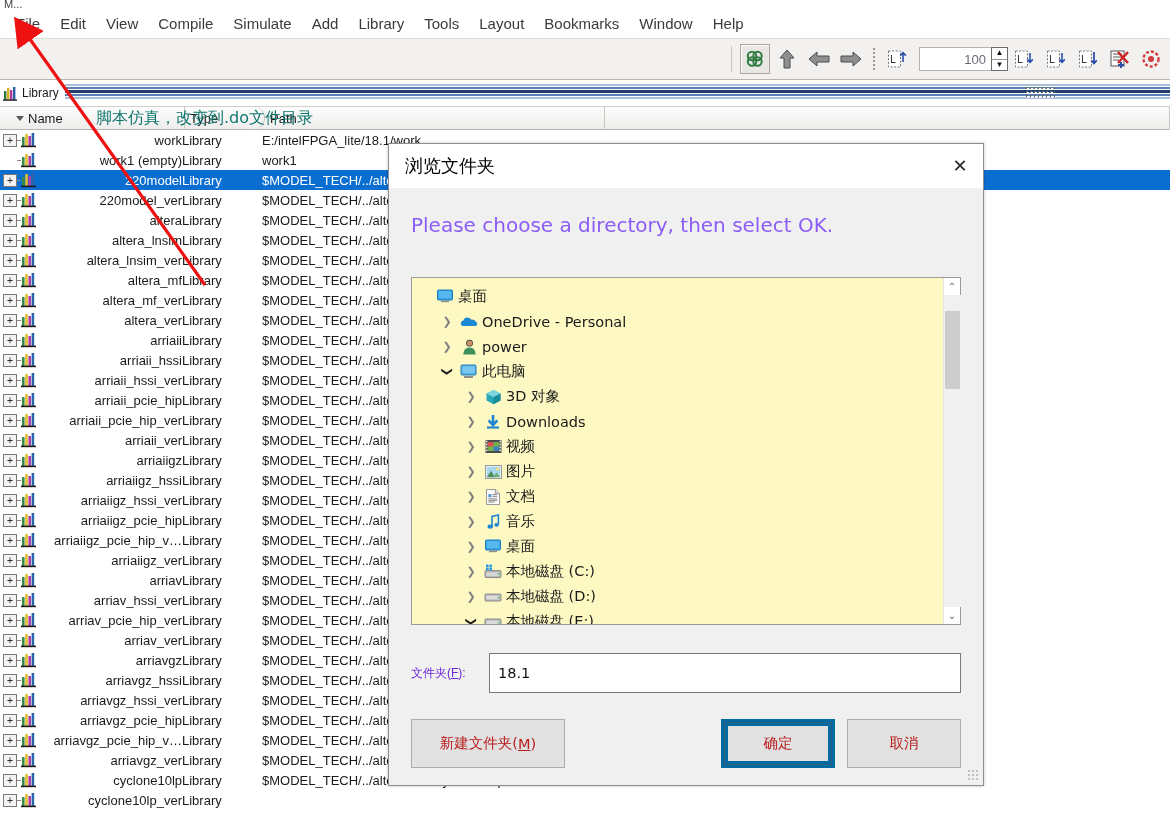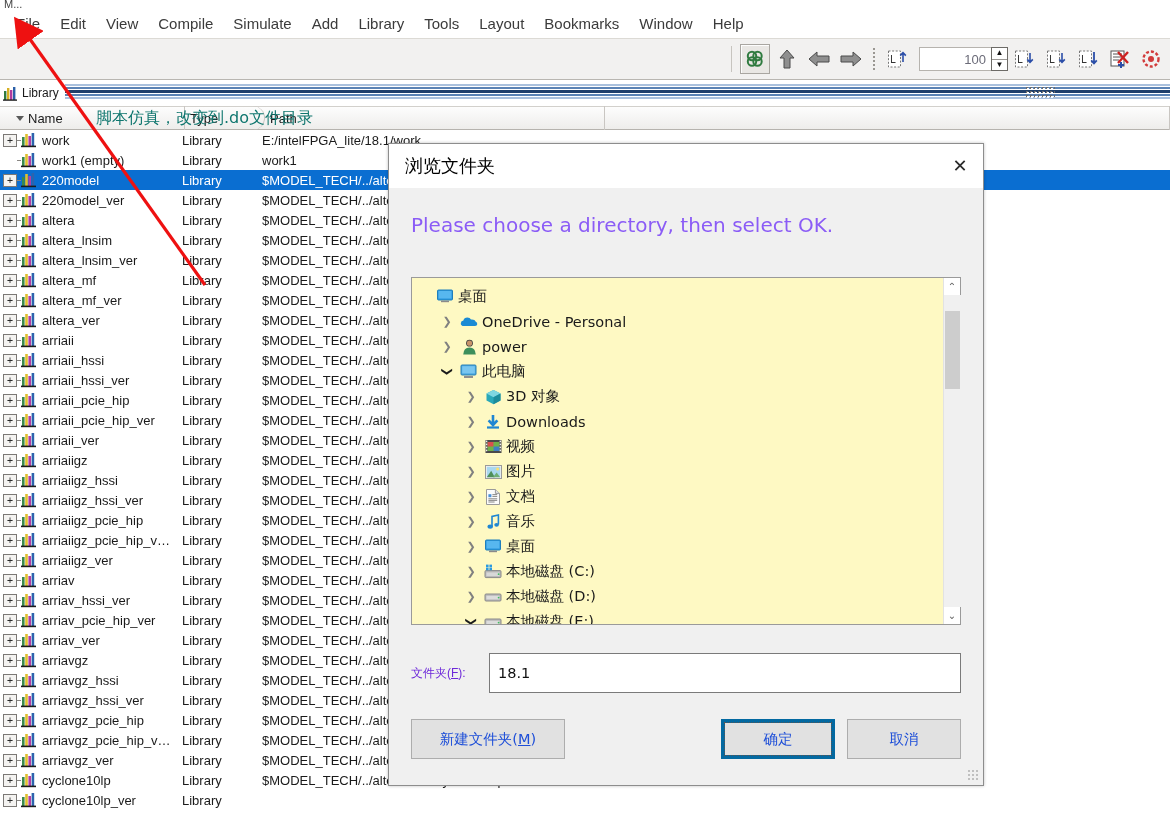--- a/index.html
+++ b/index.html
@@ -186,20 +186,21 @@
     flex: none;
   }
   .librow .expander.blank { border: none; background: none; }
   .librow .connector {
     width: 4px; height: 1px; background: #8a8784; flex: none;
   }
   .librow .libicon { width: 17px; height: 16px; flex: none; margin-right: 4px; }
   .librow .nm {
     width: 140px; overflow: hidden; text-overflow: ellipsis;
     flex: none;
+    text-align: right;
   }
   .librow .ty { width: 80px; flex: none; }
   .librow .pa { flex: 1; overflow: hidden; }
 
   
   .annot-svg {
     position: absolute; left: 0; top: 0; width: 1170px; height: 814px;
     pointer-events: none;
   }
   .annot-text {
@@ -306,32 +307,32 @@
     padding: 0 8px;
     font-family: "DejaVu Sans", sans-serif;
     font-size: 14.5px; color: #111;
     outline: none;
   }
   .dlg-buttons {
     margin-top: 26px;
     display: flex; align-items: center;
   }
   .btn {
-    height: 40px;
+    height: 49px;
     border: 1px solid #adadad;
     background: #e1e1e1;
     font-family: "DejaVu Sans", sans-serif;
-    font-size: 14.5px; color: #1d4ed8;
+    font-size: 14.5px; color: #b91c1c;
     display: flex; align-items: center; justify-content: center;
     cursor: default;
   }
   .btn.newfolder { width: 154px; }
   .btn.ok {
     width: 114px; margin-left: auto;
-    border: 4px solid #0369a1;
+    border: 7px solid #0369a1;
     background: #e1e1e1;
     outline: 1px dotted #555;
     outline-offset: -4px;
   }
   .btn.cancel { width: 114px; margin-left: 12px; }
   .resize-grip {
     position: absolute; right: 4px; bottom: 4px;
     width: 12px; height: 12px;
     background-image:
       radial-gradient(#bdbdbd 45%, transparent 46%);

